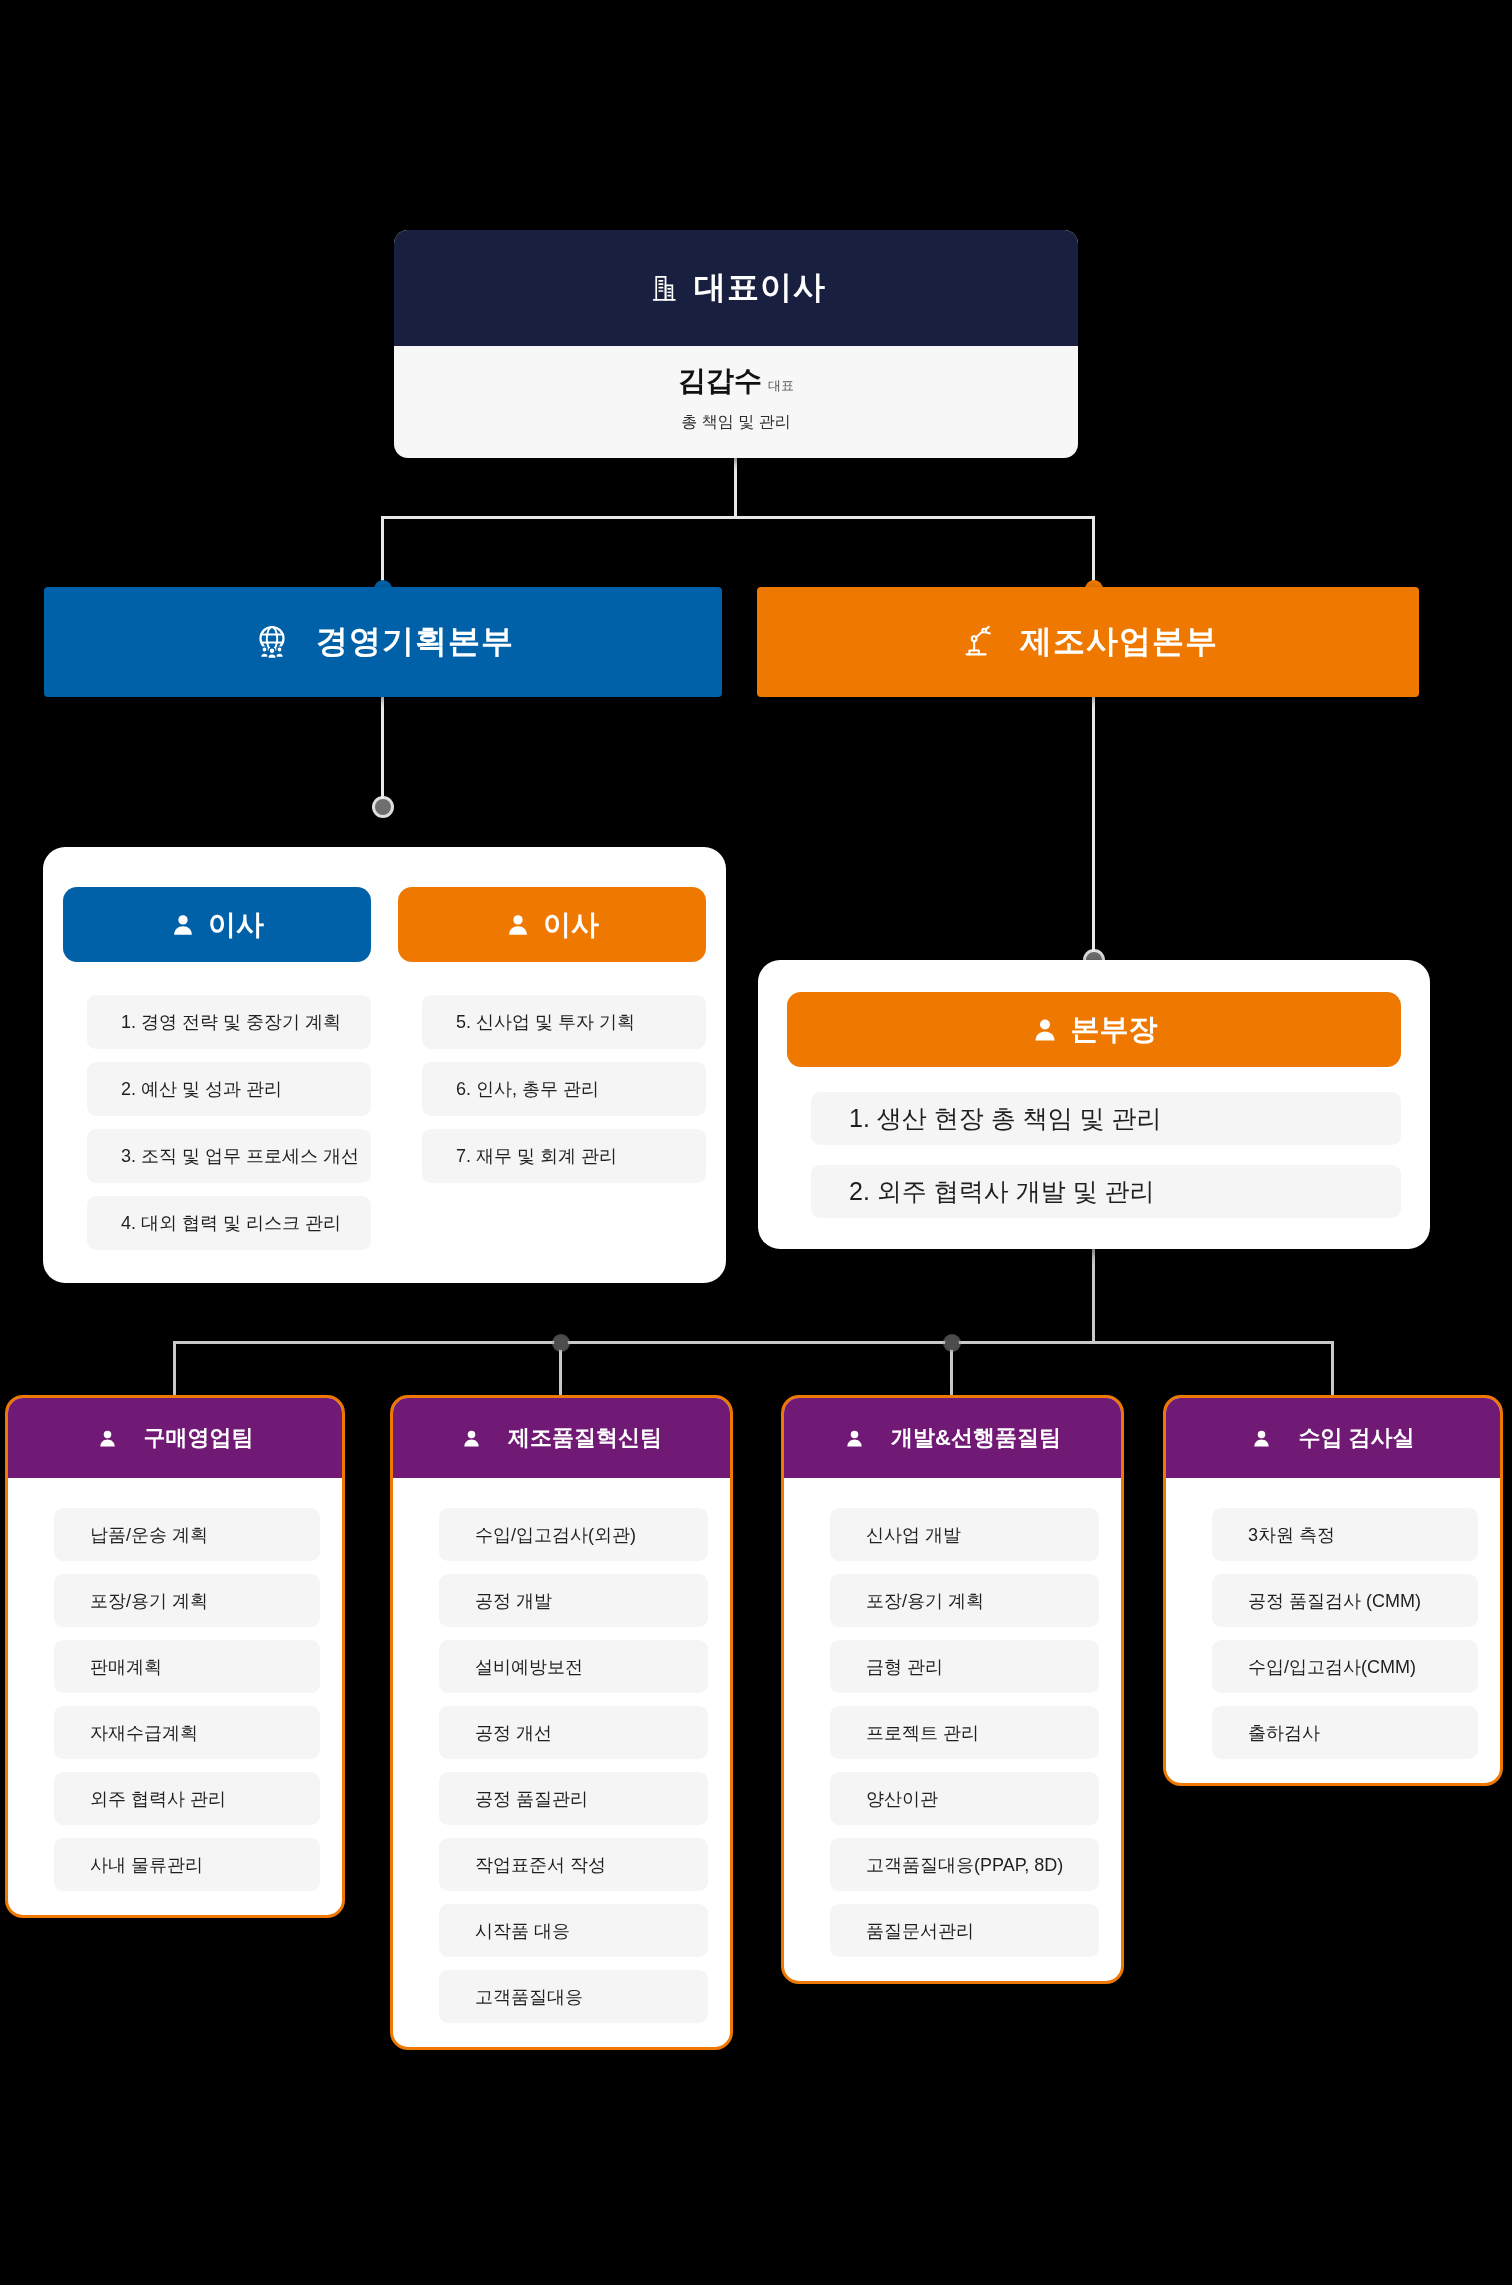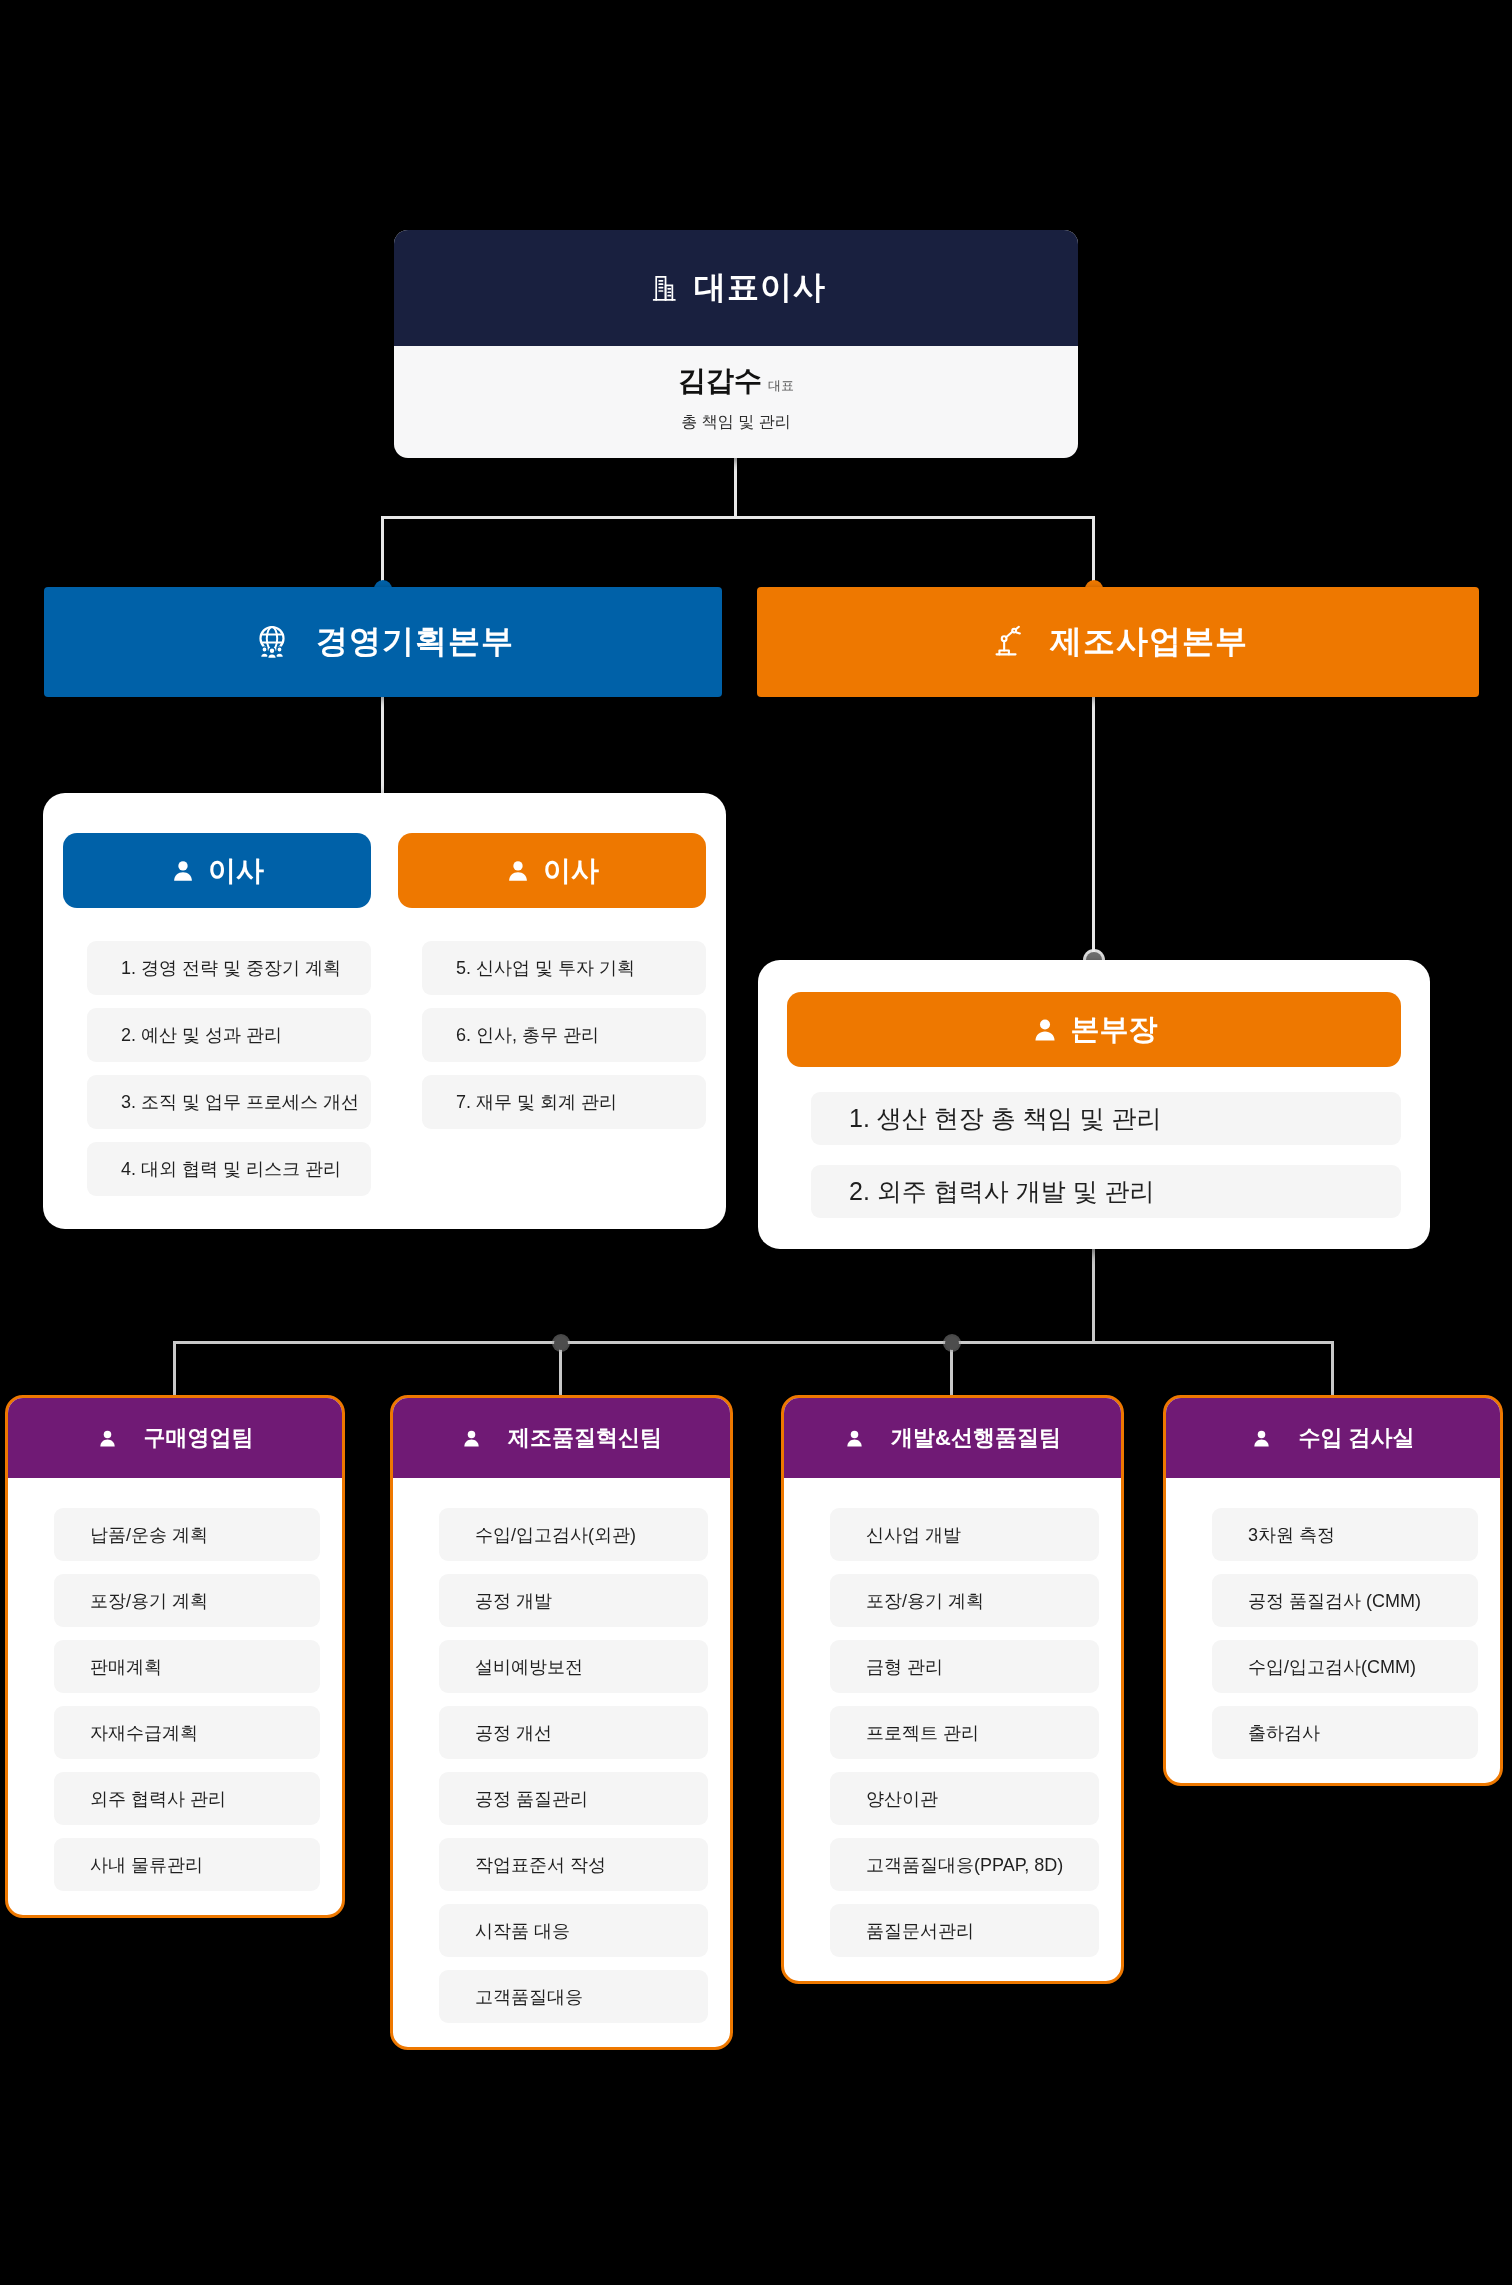--- a/index.html
+++ b/index.html
@@ -22,24 +22,24 @@
   .ceo-header{height:116px;background:#19203f;display:flex;align-items:center;justify-content:center;gap:14px;
     color:#fff;font-size:32px;font-weight:800;letter-spacing:1px;}
   .ceo-body{text-align:center;padding-top:16px;}
   .ceo-name{font-size:28px;font-weight:800;color:#111;}
   .ceo-name-suffix{font-size:13px;color:#555;margin-left:6px;}
   .ceo-desc{margin-top:12px;font-size:16px;color:#2e2e2e;}
   
   .branch{position:absolute;height:110px;border-radius:4px;display:flex;align-items:center;justify-content:center;
     gap:24px;color:#fff;font-size:32px;font-weight:800;letter-spacing:1px;box-shadow:0 3px 8px rgba(0,0,0,.4);}
   .branch.blue{left:44px;top:587px;width:678px;background:#0061a8;}
-  .branch.orange{left:757px;top:587px;width:722px;background:#ee7800;}
+  .branch.orange{left:757px;top:587px;width:662px;background:#ee7800;}
   
   .panel{position:absolute;background:#fff;border-radius:22px;box-shadow:0 4px 12px rgba(0,0,0,.5);}
-  .panel.directors{left:43px;top:793px;width:683px;height:436px;}
+  .panel.directors{left:43px;top:847px;width:683px;height:436px;}
   .panel.manager{left:758px;top:960px;width:672px;height:289px;}
   .pill{position:absolute;height:75px;border-radius:14px;display:flex;align-items:center;justify-content:center;
     gap:12px;color:#fff;font-size:28px;font-weight:800;}
   .pill.blue{background:#0061a8;}
   .pill.orange{background:#ee7800;}
   .d-pill-1{left:20px;top:40px;width:308px;}
   .d-pill-2{left:355px;top:40px;width:308px;}
   .m-pill{left:29px;top:32px;width:614px;font-size:29px;}
   .col{position:absolute;top:148px;width:308px;}
   .col.c1{left:20px;}

